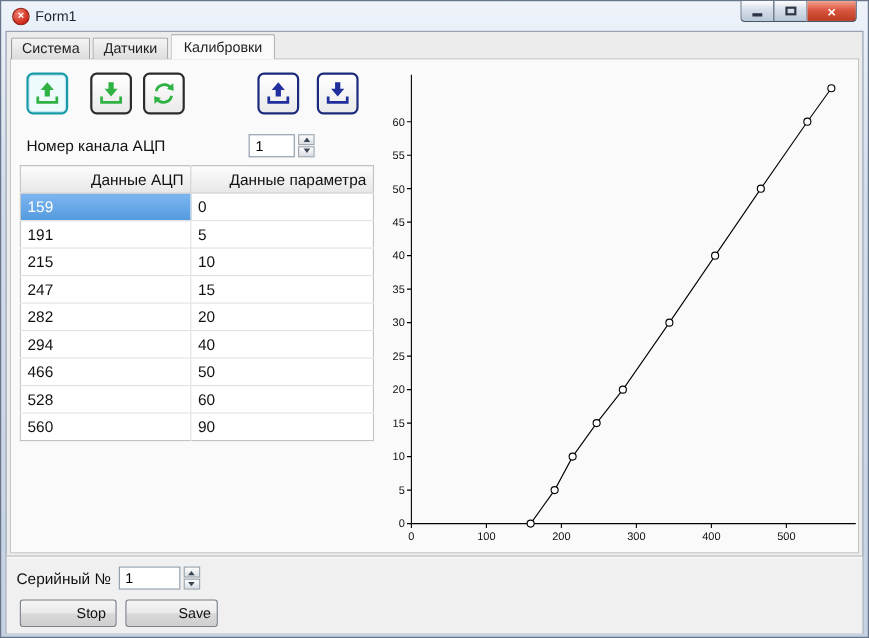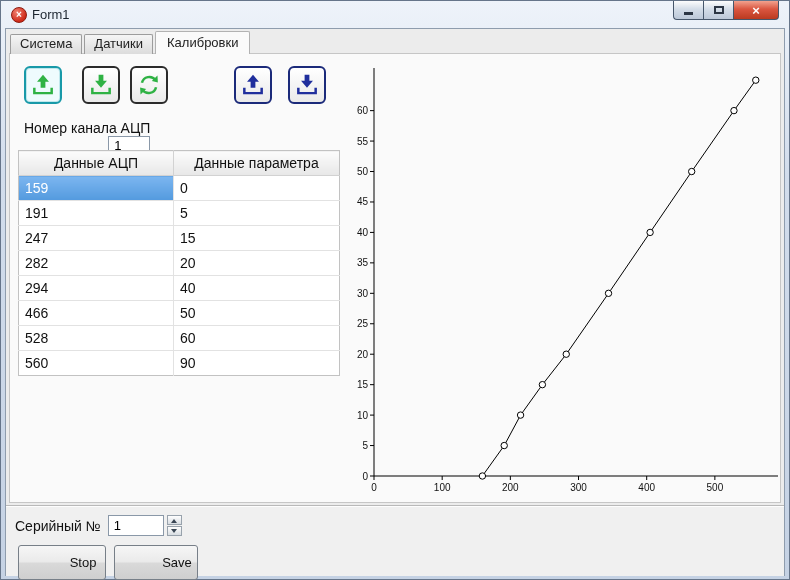--- a/index.html
+++ b/index.html
@@ -59,21 +59,21 @@
     position:absolute; top:12px; width:38px; height:38px; border-radius:6px;
     background:linear-gradient(#ffffff,#eaeaea); border:2px solid #2b2b2b;
     display:flex; align-items:center; justify-content:center; cursor:default;
   }
   .tb svg { width:26px; height:26px; }
   .tb.sel { border-color:#1899a8; background:#eefbfd; box-shadow:0 0 0 1px #bfe7ec inset; }
   .tb.blue { border-color:#1b2a7a; }
   #tb1{left:14px;} #tb2{left:72px;} #tb3{left:120px;} #tb4{left:224px;} #tb5{left:278px;}
 
   
-  .channel-row { position:absolute; top:66px; left:14px; height:24px; display:flex; align-items:flex-end;flex-direction:column; }
+  .channel-row { position:absolute; top:66px; left:14px; height:24px; display:flex; align-items:center; }
   .field-label { font-size:14px; color:#111; }
   .spin-input {
     width:42px; height:21px; border:1px solid #8a98a8; background:#fff;
     font-family:"Liberation Sans",sans-serif; font-size:13px; padding:1px 5px;
   }
   .spinner { display:inline-flex; flex-direction:column; margin-left:3px; }
   .spin-btn {
     width:15px; height:10px; border:1px solid #98a2ac; background:linear-gradient(#fefefe,#d8dde2);
     display:flex; align-items:center; justify-content:center; cursor:default;
   }
@@ -82,21 +82,21 @@
   .tri-dn { width:0; height:0; border:3px solid transparent; border-top:4px solid #3a4654; margin-bottom:-2px; }
   .channel-row .spin-input { margin-left:76px; }
 
   
   .data-table {
     position:absolute; top:96px; left:8px; width:322px;
     border-collapse:collapse; background:#fff; font-size:14px; color:#111;
     border:1px solid #c2c2c2;
   }
   .data-table th {
-    height:25px; font-weight:normal; text-align:center; padding:2px 6px;
+    height:25px; font-weight:normal; text-align:right; padding:2px 6px;
     background:linear-gradient(#fcfcfc,#e7e7e7); border:1px solid #d2d2d2; border-top:none;
   }
   .data-table th:first-child { width:155px; border-left:none; }
   .data-table th:last-child { border-right:none;margin-top:24px; }
   .data-table td { height:25px; padding:2px 6px; border:1px solid #e2e2e2;margin-top:11px; }
   .data-table td:first-child { border-left:none; }
   .data-table td:last-child { border-right:none; }
   .data-table tr:last-child td { border-bottom:none; }
   .data-table td.sel { background:linear-gradient(#7cb6f0,#539ade); color:#fff; }
 
@@ -107,21 +107,21 @@
 
   
   .footer {
     position:absolute; top:476px; left:0; width:778px; height:71px;
     border-top:1px solid #b9b9b9; background:#f0f0f0; box-shadow:inset 0 1px 0 #fdfdfd;
   }
   .serial-row { position:absolute; top:9px; left:9px; display:flex; align-items:center; }
   .serial-row .spin-input { width:56px; margin-left:7px; }
   .btn-row { position:absolute; top:39px; left:12px; display:flex; }
   .pushbtn {
-    height:35px; border:1px solid #777f88; border-radius:3px;
+    height:25px; border:1px solid #777f88; border-radius:3px;
     background:linear-gradient(#f6f6f6,#eaeaea 48%,#d9d9d9 52%,#cfcfcf);
     font-family:"Liberation Sans",sans-serif; font-size:13px; color:#111; cursor:default;padding-left:42px;
   }
   .pushbtn.stop { width:88px; }
   .pushbtn.save { width:84px; margin-left:8px; }
 </style>
 </head>
 <body>
 
 <div class="window">
@@ -204,20 +204,24 @@
           </tr>
         </thead>
         <tbody>
             <tr>
               <td class="sel">159</td>
               <td>0</td>
             </tr>
             <tr>
               <td>191</td>
               <td>5</td>
+            </tr>
+            <tr>
+              <td>215</td>
+              <td>10</td>
             </tr>
             <tr>
               <td>247</td>
               <td>15</td>
             </tr>
             <tr>
               <td>282</td>
               <td>20</td>
             </tr>
             <tr>

